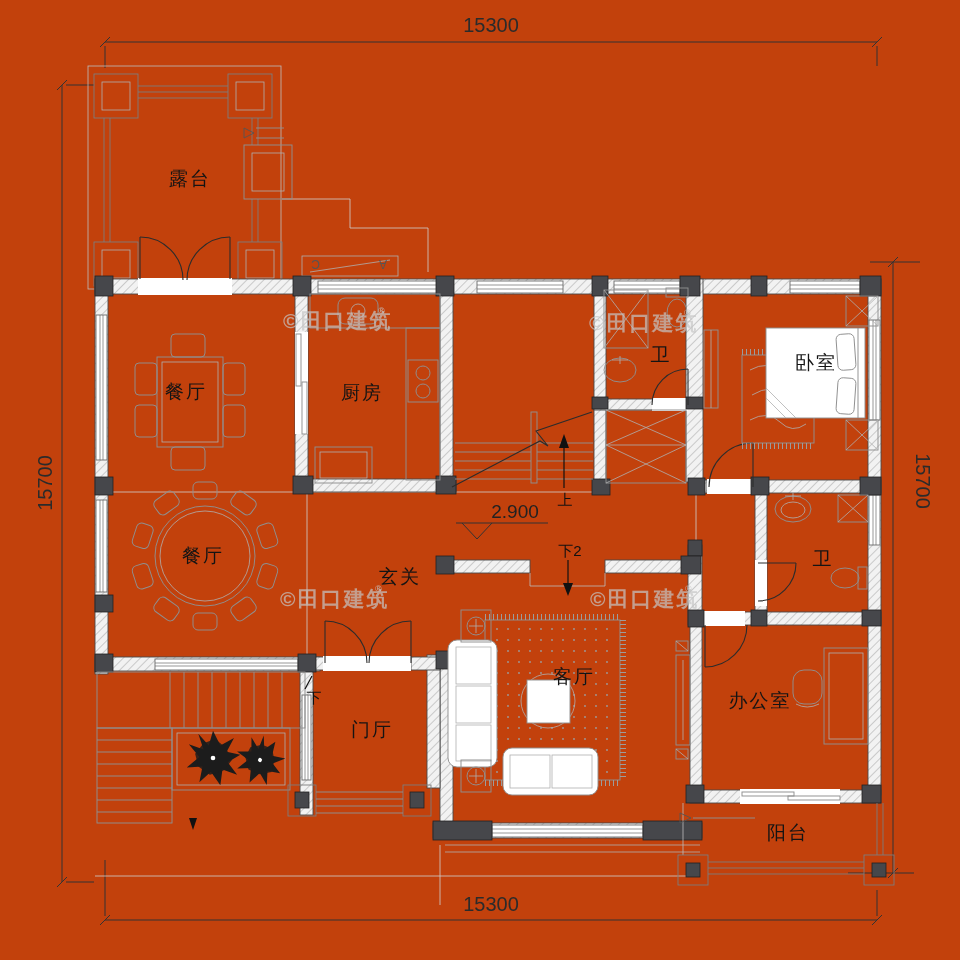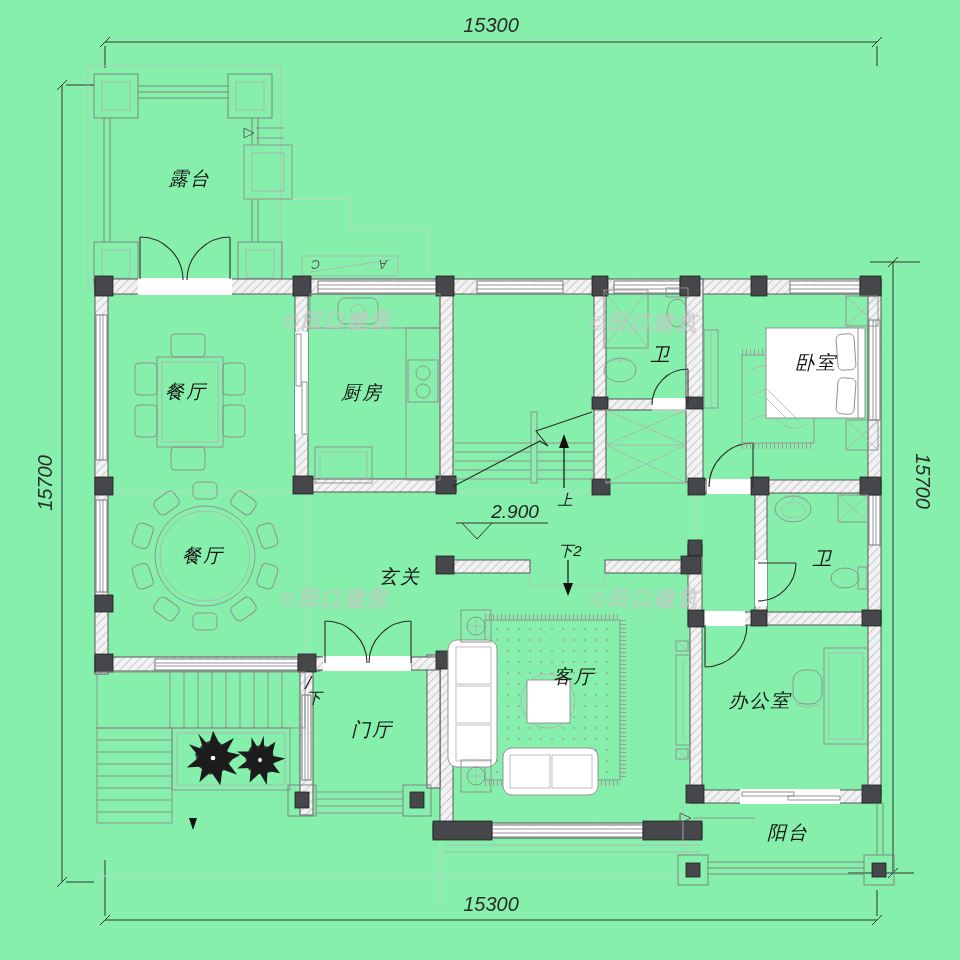--- a/index.html
+++ b/index.html
@@ -1,16 +1,16 @@
 <!DOCTYPE html>
 <html><head>
 <meta charset="utf-8">
 <style>
   html,body{margin:0;padding:0;background:#ffffff;}
-  .stage{width:960px;height:960px;position:relative;background:#86efac;overflow:hidden;font-style:italic;}
+  .stage{width:960px;height:960px;position:relative;background:#c2410c;overflow:hidden;}
   svg{display:block;}
   
   .wall{fill:url(#h);stroke:#4a4a4a;stroke-width:0.9;}
   .col{fill:#46474b;stroke:#222;stroke-width:0.8;}
   .pier{fill:#46474b;stroke:#222;stroke-width:0.8;}
   .open{fill:#ffffff;stroke:none;}
   .w{fill:#ffffff;stroke:#6a6a6a;stroke-width:0.9;}
   .wl{stroke:#6a6a6a;stroke-width:0.7;}
   .door{fill:none;stroke:#2c2c2c;stroke-width:1.1;}
   .thin{fill:none;stroke:#bdbdbd;stroke-width:0.8;}

